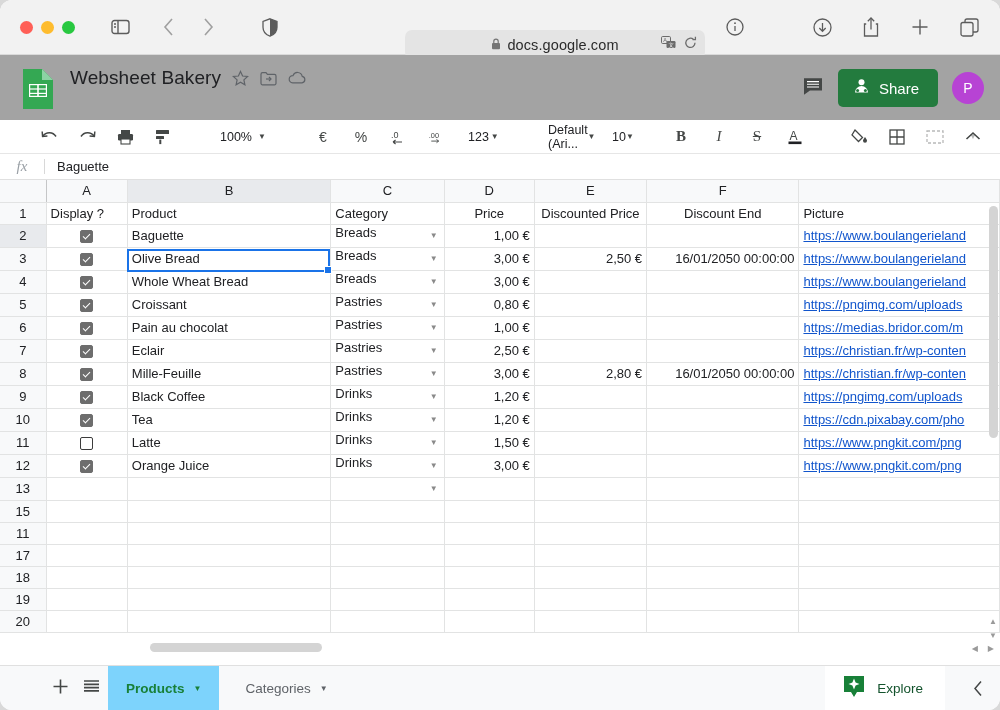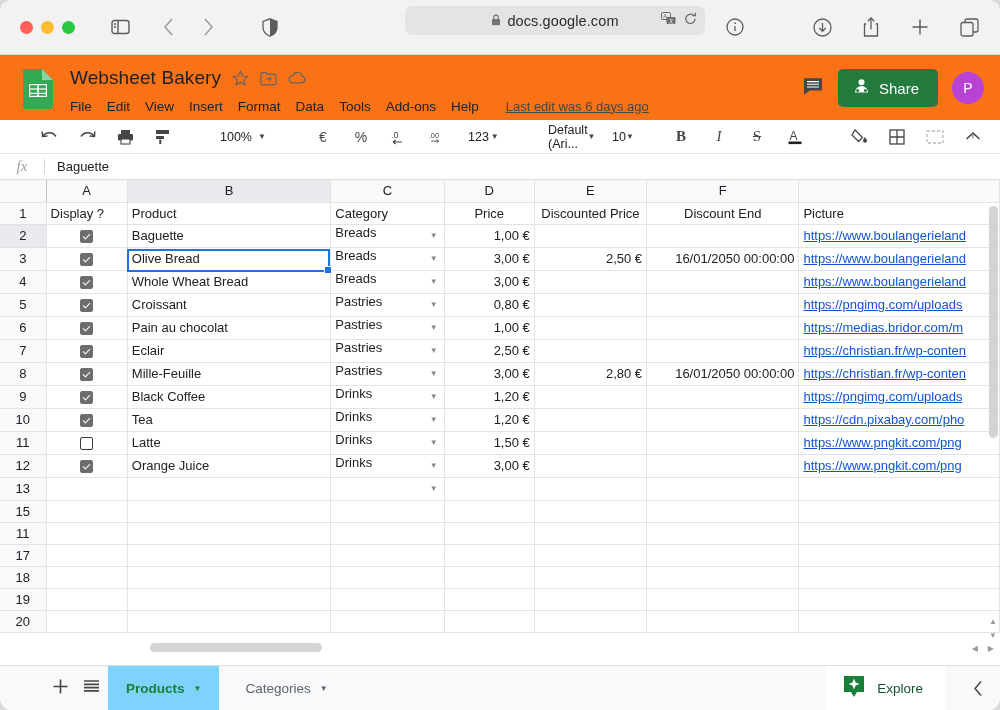--- a/index.html
+++ b/index.html
@@ -36,21 +36,21 @@
     display: flex; align-items: center; justify-content: center;
     color: #5c5c5c;
   }
   .sidebar-toggle { margin-left: 30px; }
   .nav-arrows { display: flex; margin-left: 18px; gap: 10px; color: #a8a8a8; }
   .nav-arrows .chrome-icon { color: #a0a0a0; }
   .shield { margin-left: 32px; }
 
   .urlbar {
     position: absolute;
-    left: 405px; top: 6px;
+    left: 405px; top: 30px;
     width: 300px; height: 29px;
     background: #e4e4e4;
     border-radius: 7px;
     display: flex; align-items: center; justify-content: center;
     gap: 6px;
   }
   .urlbar .lock { font-size: 11px; color: #777; }
   .url-text { font-size: 14.5px; color: #2b2b2b; letter-spacing: .1px; }
   .url-right {
     position: absolute; right: 8px; top: 0; height: 29px;
@@ -59,21 +59,21 @@
 
   .chrome-right {
     position: absolute; right: 16px; top: 12px;
     display: flex; align-items: center; gap: 19px;
   }
 
   
   .sheets-header {
     position: relative;
     height: 65px;
-    background: #f97316;
+    background: #a3a3a3;
     display: flex;
     padding: 10px 8px 0 20px;
   }
   .sheets-logo {
     width: 36px; height: 42px;
     margin-top: 2px;
     position: relative;
   }
   .doc-block { margin-left: 14px; }
   .title-row { display: flex; align-items: center; gap: 11px; height: 26px; }
@@ -461,32 +461,20 @@
             <path d="M1 3.2 a1.5 1.5 0 0 1 1.5-1.5 h3.5 l1.4 1.7 h7.1 a1.5 1.5 0 0 1 1.5 1.5 v7.4 a1.5 1.5 0 0 1-1.5 1.5 h-12 A1.5 1.5 0 0 1 1 12.3 Z"></path>
             <line x1="6" y1="8" x2="11" y2="8"></line>
               <polyline points="9,6 11,8 9,10"></polyline>
           </svg>
         </span>
         <span class="title-icon">
           <svg width="19" height="14" viewBox="0 0 19 14" fill="none" stroke="#5f6368" stroke-width="1.2">
             <path d="M4.6 11.8 A3.6 3.6 0 0 1 5 4.6 A4.8 4.8 0 0 1 14.2 5.3 A3.3 3.3 0 0 1 14 11.8 Z"></path>
           </svg>
         </span>
-      </div>
-      <div class="menu-row">
-        <span class="menu-item">File</span>
-        <span class="menu-item">Edit</span>
-        <span class="menu-item">View</span>
-        <span class="menu-item">Insert</span>
-        <span class="menu-item">Format</span>
-        <span class="menu-item">Data</span>
-        <span class="menu-item">Tools</span>
-        <span class="menu-item">Add-ons</span>
-        <span class="menu-item">Help</span>
-        <span class="last-edit">Last edit was 6 days ago</span>
       </div>
     </div>
 
     <div class="header-right">
       <span class="comment-icon">
         <svg width="22" height="22" viewBox="0 0 22 22">
           <path d="M2 3.2 h18 v12.2 h-12 l-6 4.4 Z" fill="#444746"></path>
           <g stroke="#fff" stroke-width="1.1">
             <line x1="5" y1="6.6" x2="17" y2="6.6"></line>
               <line x1="5" y1="9.3" x2="17" y2="9.3"></line>

